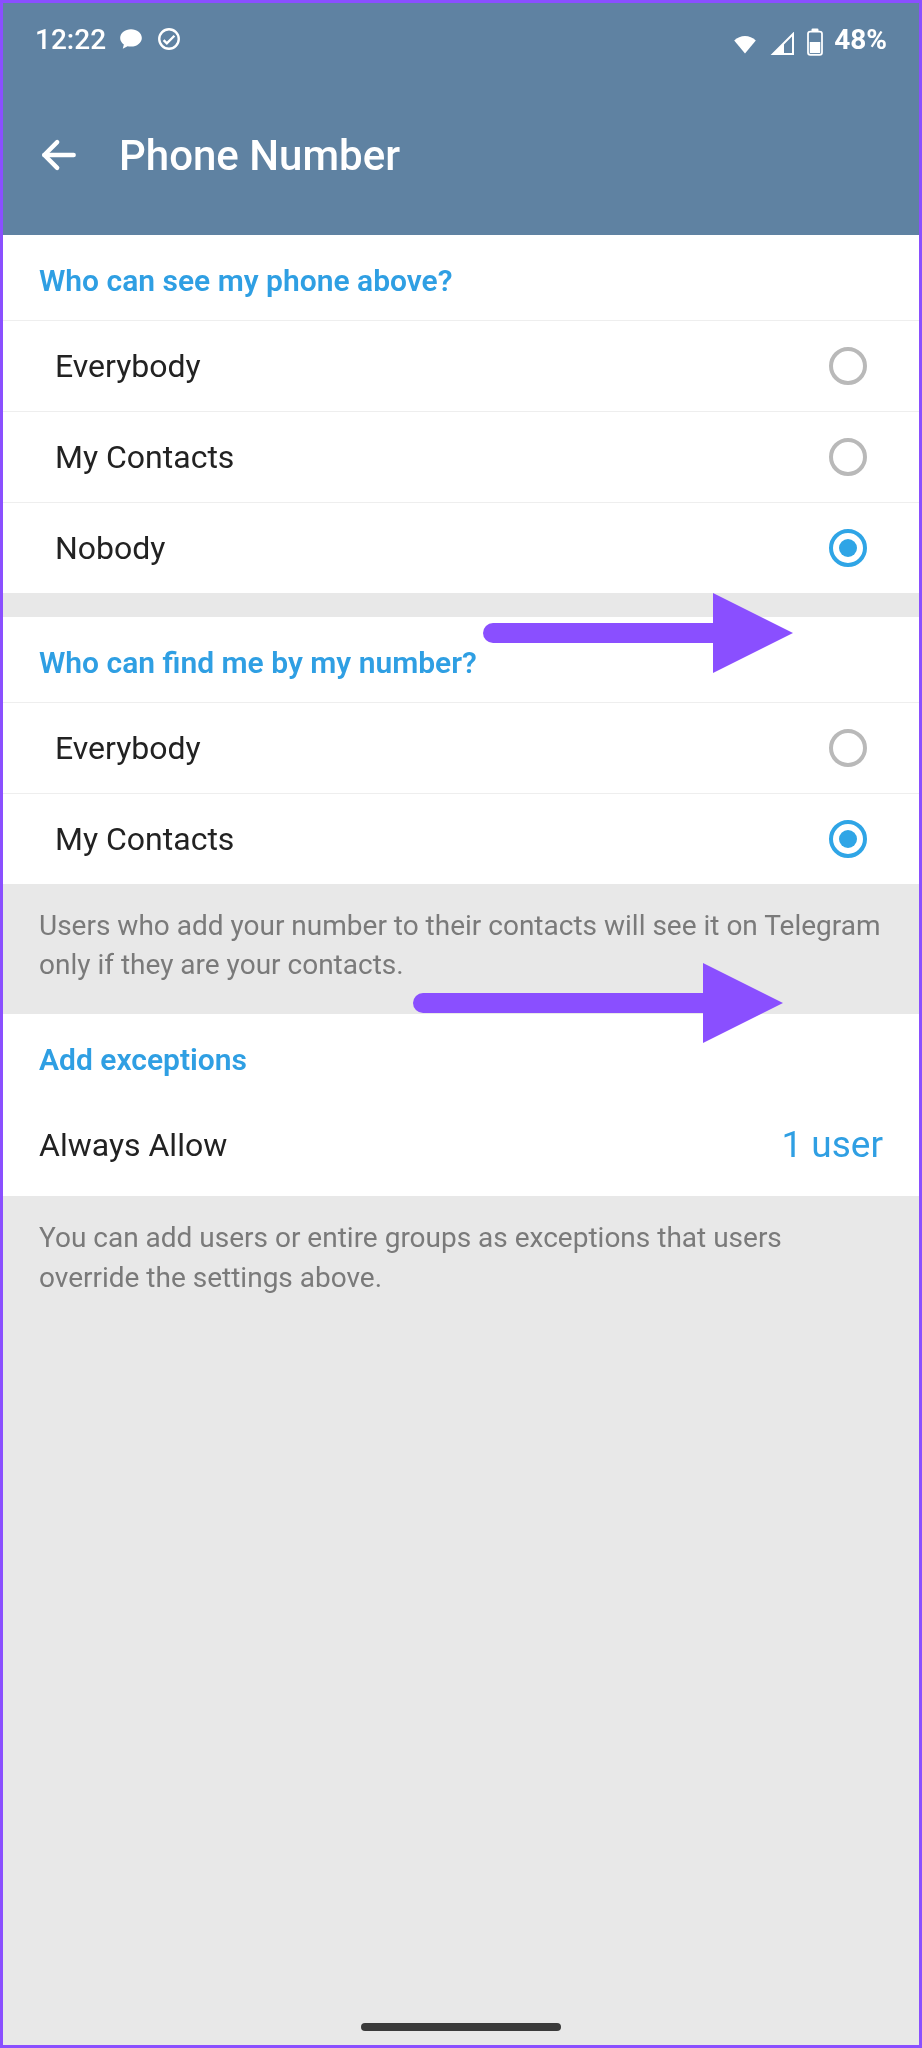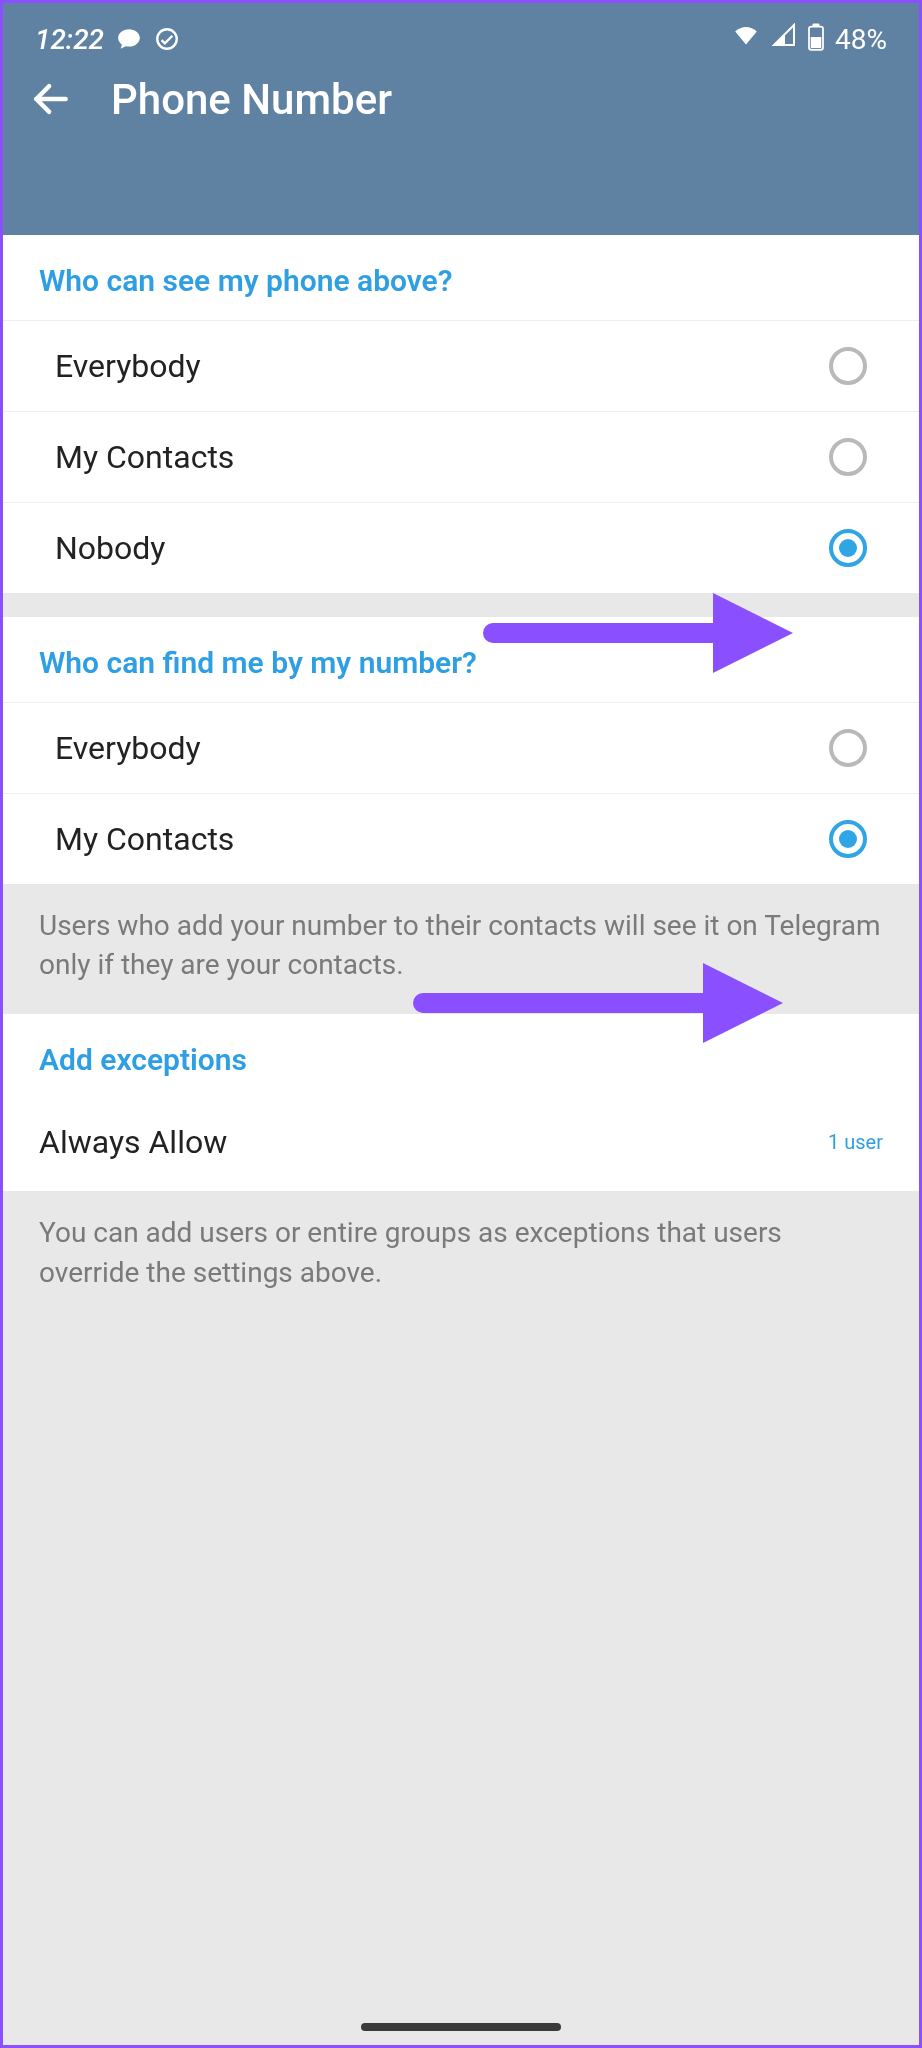--- a/index.html
+++ b/index.html
@@ -14,29 +14,29 @@
   }
   .status-bar {
     background: #5f82a2;
     height: 72px;
     display: flex;
     align-items: center;
     justify-content: space-between;
     padding: 0 32px;
     color: #fff;
   }
-  .status-left { display: flex; align-items: center; gap: 12px; font-style: italic; }
+  .status-left { display: flex; align-items: center; gap: 12px; }
   .status-time { font-size: 28px; font-weight: 500; }
-  .status-right { display: flex; align-items: flex-start; gap: 10px; font-size: 28px; font-weight: 400; }
+  .status-right { display: flex; align-items: flex-end; gap: 10px; font-size: 28px; font-weight: 700; }
   .app-bar {
     background: #5f82a2;
     height: 160px;
     display: flex;
-    align-items: flex-start;
-    padding: 0 24px;
+    align-items: center;
+    padding: 0 32px;
     gap: 36px;
   }
   .back-btn { color: #fff; display: flex; align-items: center; justify-content: center; width: 48px; height: 48px; }
   .app-title { color: #fff; font-size: 42px; font-weight: 500; }
   .section {
     background: #fff;
   }
   .section-header {
     color: #2f9fe3;
     font-size: 30px;
@@ -72,21 +72,21 @@
   .gap { height: 24px; background: #e8e8e8; }
   .exception-row {
     display: flex;
     align-items: center;
     justify-content: space-between;
     padding: 24px 36px 30px 36px;
     background: #fff;
     text-align: right;
   }
   .exc-label { font-size: 32px; color: #222; }
-  .exc-value { font-size: 20px; color: #2f9fe3; }
+  .exc-value { font-size: 37px; color: #2f9fe3; }
   .nav-handle {
     position: absolute;
     bottom: 14px;
     left: 50%;
     transform: translateX(-50%);
     width: 200px; height: 8px;
     background: #3a3a3a;
     border-radius: 4px;
   }
   .arrow-annot {

